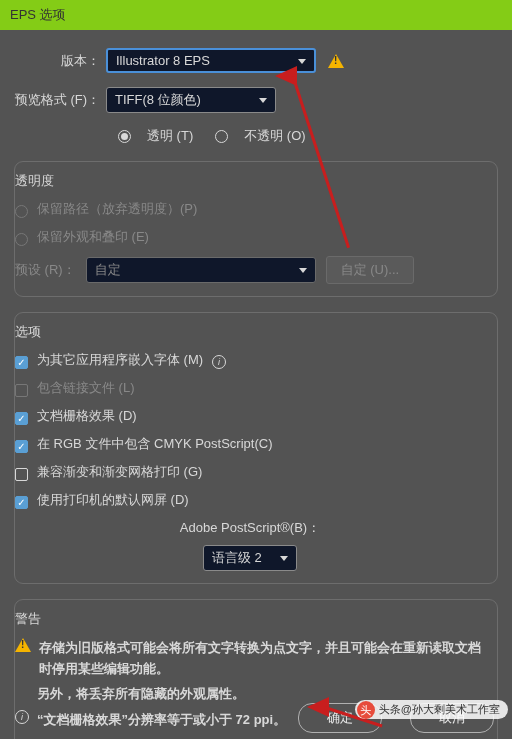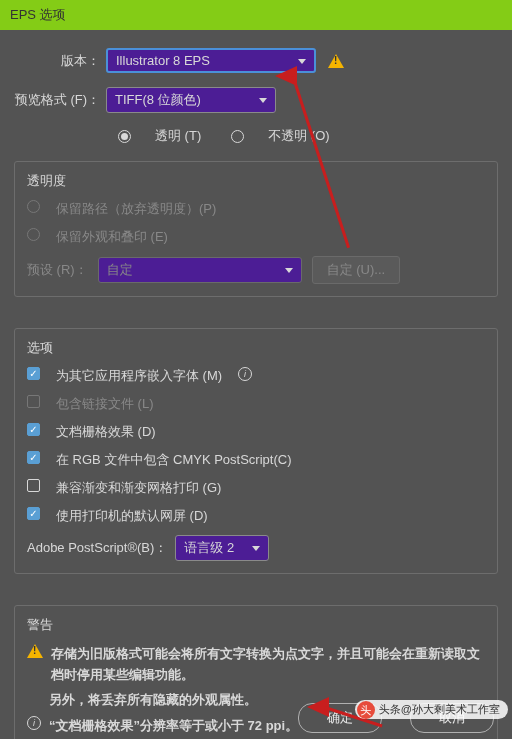--- a/index.html
+++ b/index.html
@@ -16,21 +16,21 @@
 .title-bar {
   background: #84cc16;
   color: #333;
   padding: 6px 10px;
   font-size: 13px;
 }
 .content { padding: 18px 14px 0 14px; }
 .row { display: flex; align-items: center; margin-bottom: 14px; }
 .label-right { text-align: right; min-width: 92px; padding-right: 6px; }
 .select {
-  background: #4c1d95;
+  background: #0f172a;
   border: 1px solid #8a8a8a;
   color: #d8d8d8;
   padding: 3px 24px 3px 8px;
   border-radius: 3px;
   position: relative;
   cursor: pointer;
   display: inline-flex;
   align-items: center;
 }
 .select.highlight { border: 2px solid #4a90d9; }
@@ -53,38 +53,38 @@
   margin-left: 12px;
 }
 .warn-icon::after {
   content: "!";
   position: absolute;
   left: -2px; top: 1px;
   font-size: 10px;
   color: #333;
   font-weight: bold;
 }
-.radio-row { display: flex; gap: 24px; align-items: center; padding-left: 104px; }
+.radio-row { display: flex; gap: 16px; align-items: center; padding-left: 104px; }
 .radio {
   width: 13px; height: 13px; border-radius: 50%;
   border: 1.5px solid #d8d8d8; display: inline-flex;
   align-items: center; justify-content: center;
 }
 .radio.checked::after {
   content: ""; width: 7px; height: 7px; border-radius: 50%; background: #d8d8d8;
 }
 .radio.disabled { border-color: #777; }
 .section {
   border: 1px solid #6d6d6d;
-  border-radius: 3px;
-  padding: 10px 12px 12px 12px;
-  margin-bottom: 31px;
+  border-radius: 9px;
+  padding: 10px 12px 12px 0;
+  margin-bottom: 15px;
 }
 .section-title { margin-bottom: 10px; color: #d8d8d8; }
-.opt { display: flex; align-items: flex-start; gap: 16px; margin-bottom: 10px; color: #d8d8d8; }
+.opt { display: flex; align-items: flex-end; gap: 9px; margin-bottom: 10px; color: #d8d8d8; }
 .opt.disabled { color: #888; }
 .checkbox {
   width: 13px; height: 13px;
   border: 1.5px solid #d8d8d8;
   border-radius: 2px;
   display: inline-flex;
   align-items: center; justify-content: center;
   background: transparent;
 }
 .checkbox.checked { background: #5a9fd4; border-color: #5a9fd4; }
@@ -92,21 +92,21 @@
   content: "✓"; color: #fff; font-size: 10px; line-height: 1;
 }
 .checkbox.disabled { border-color: #777; }
 .disabled-text { color: #888; }
 .preset-row { display: flex; align-items: center; gap: 10px; margin-top: 6px; }
 .select.disabled { border-color: #6a6a6a; color: #888; }
 .btn-flat {
   background: #5a5a5a; border: 1px solid #6a6a6a;
   color: #888; padding: 4px 14px; border-radius: 3px;
 }
-.ps-row { display: flex; align-items: center; gap: 8px; margin-top: 4px; }
+.ps-row { display: flex; align-items: center; gap: 8px; margin-top: 4px; flex-direction: column; }
 .info-icon {
   width: 14px; height: 14px; border-radius: 50%;
   border: 1.5px solid #d8d8d8;
   display: inline-flex; align-items: center; justify-content: center;
   font-size: 9px; font-style: italic;
 }
 .warning-section .warn-row { display: flex; gap: 8px; margin-bottom: 4px; align-items: flex-start; }
 .warning-section .warn-text { line-height: 1.6; font-size: 13px; font-weight: bold; }
 .indent { padding-left: 22px; }
 .footer {
@@ -203,21 +203,21 @@
     <div class="opt disabled">
       <span class="radio disabled"></span>
       <span>保留路径（放弃透明度）(P)</span>
     </div>
     <div class="opt disabled">
       <span class="radio disabled"></span>
       <span>保留外观和叠印 (E)</span>
     </div>
     <div class="preset-row">
       <span class="disabled-text">预设 (R)：</span>
-      <div class="select disabled" style="width:204px">
+      <div class="select disabled" style="width:230px">
         <span>自定</span>
         <span class="chev"></span>
       </div>
       <div class="btn-flat">自定 (U)...</div>
     </div>
   </div>
 
   <div class="section">
     <div class="section-title">选项</div>
     <div class="opt">

